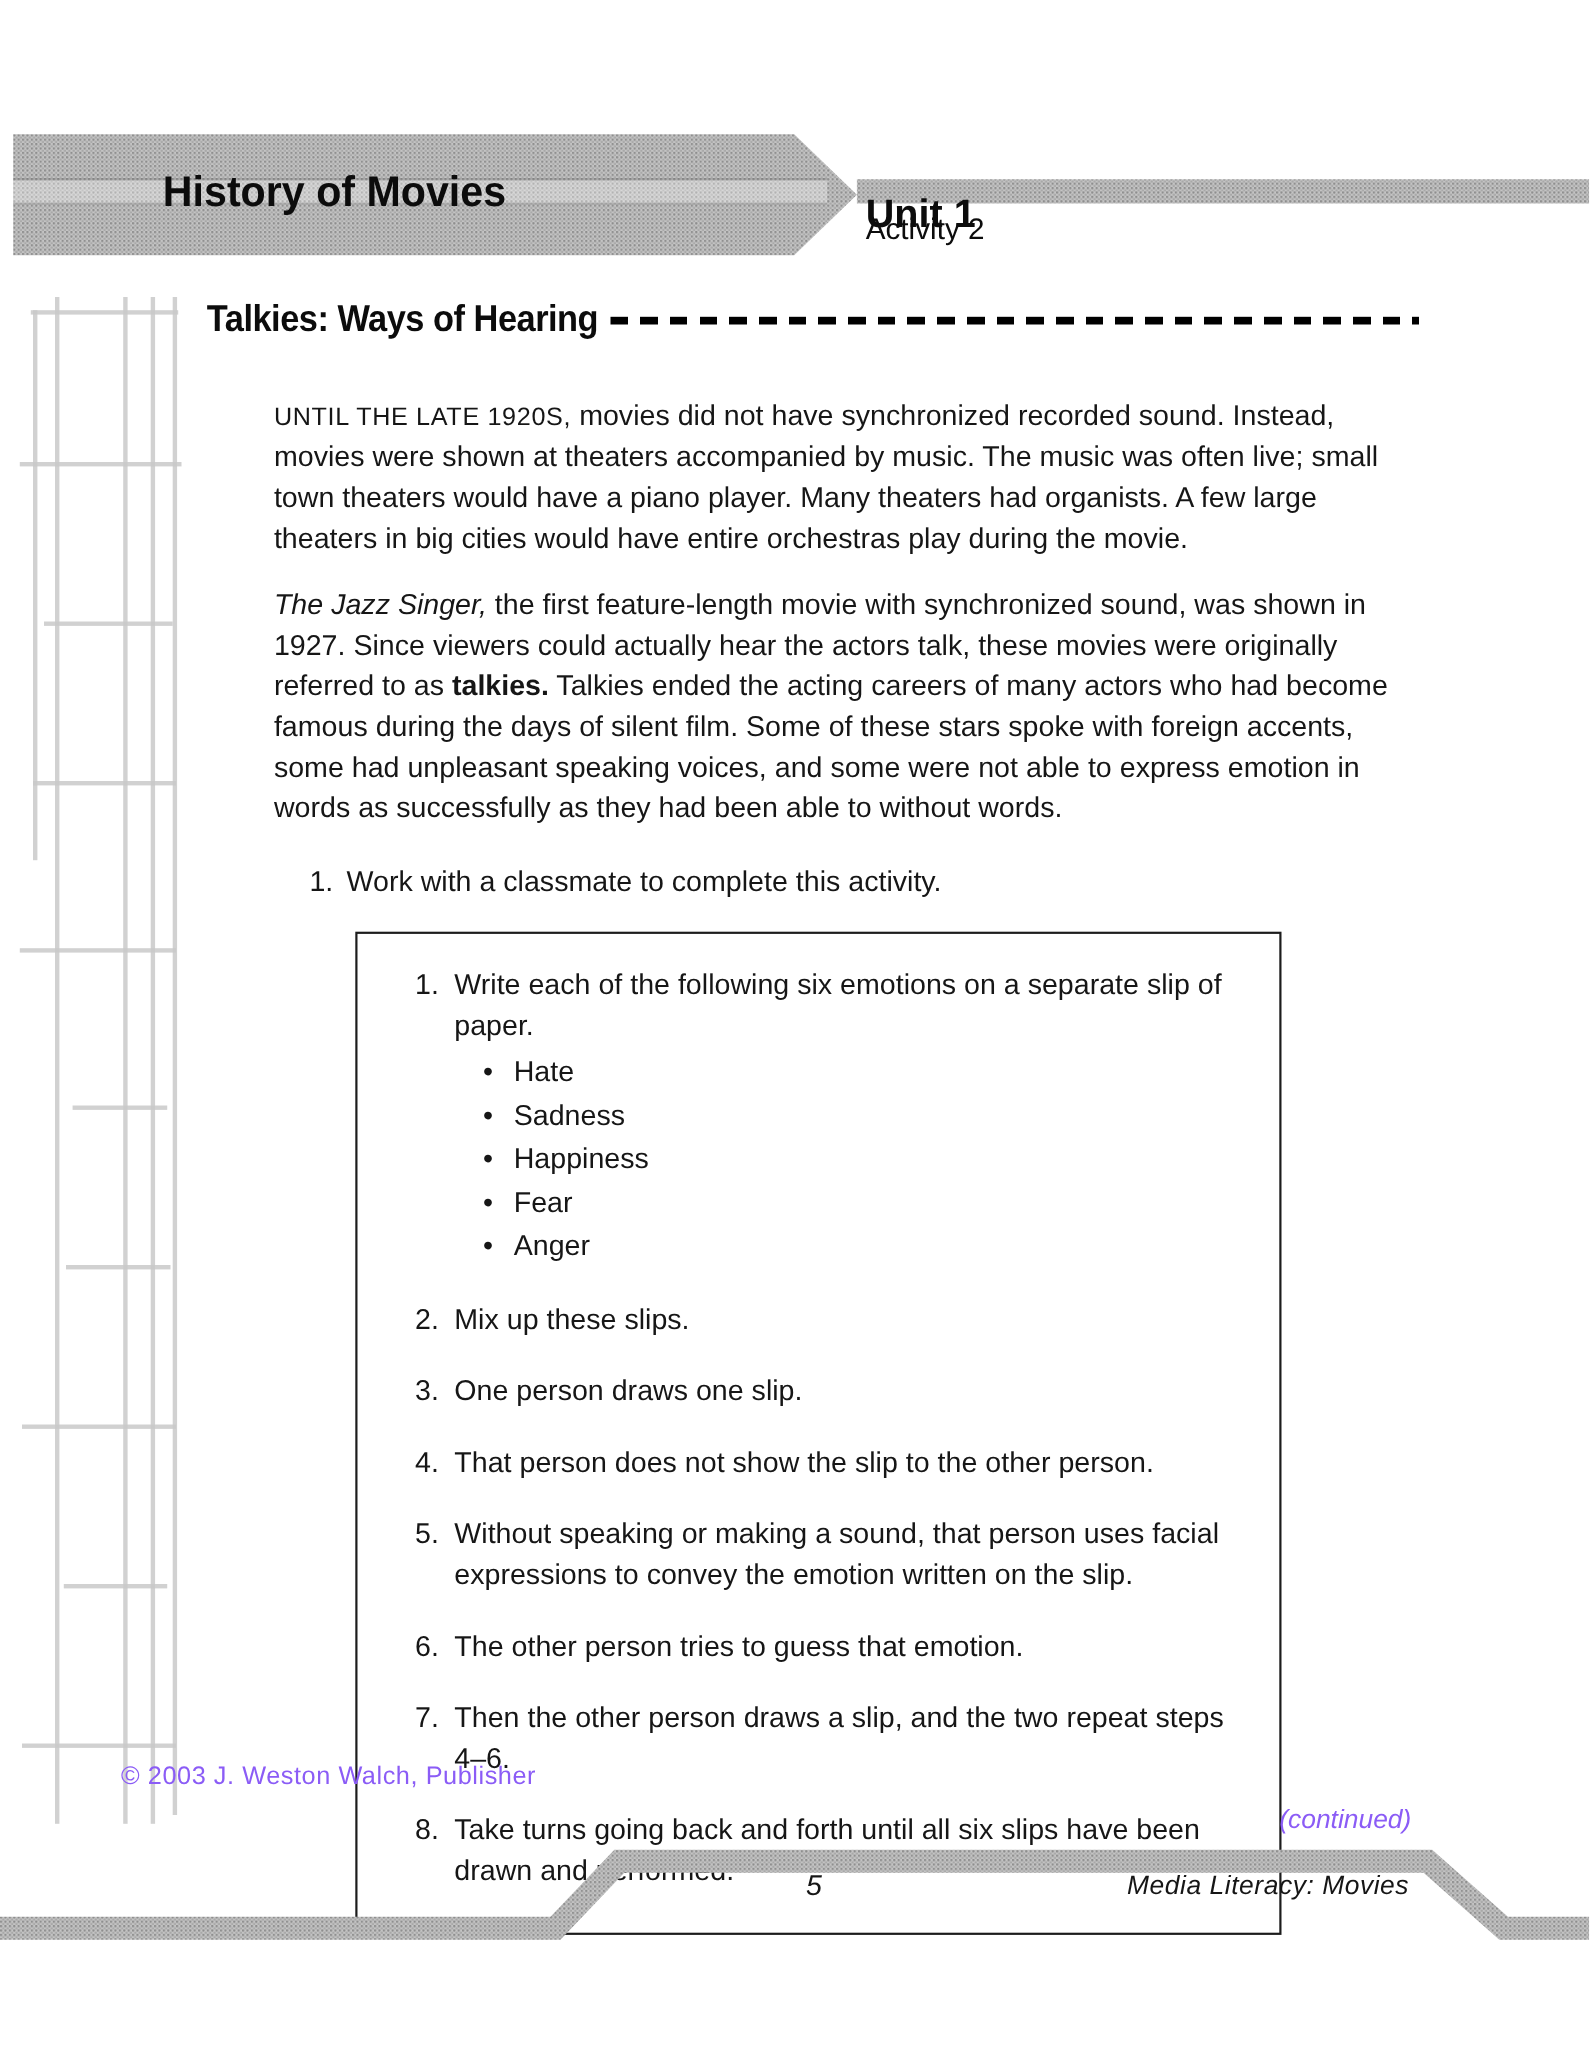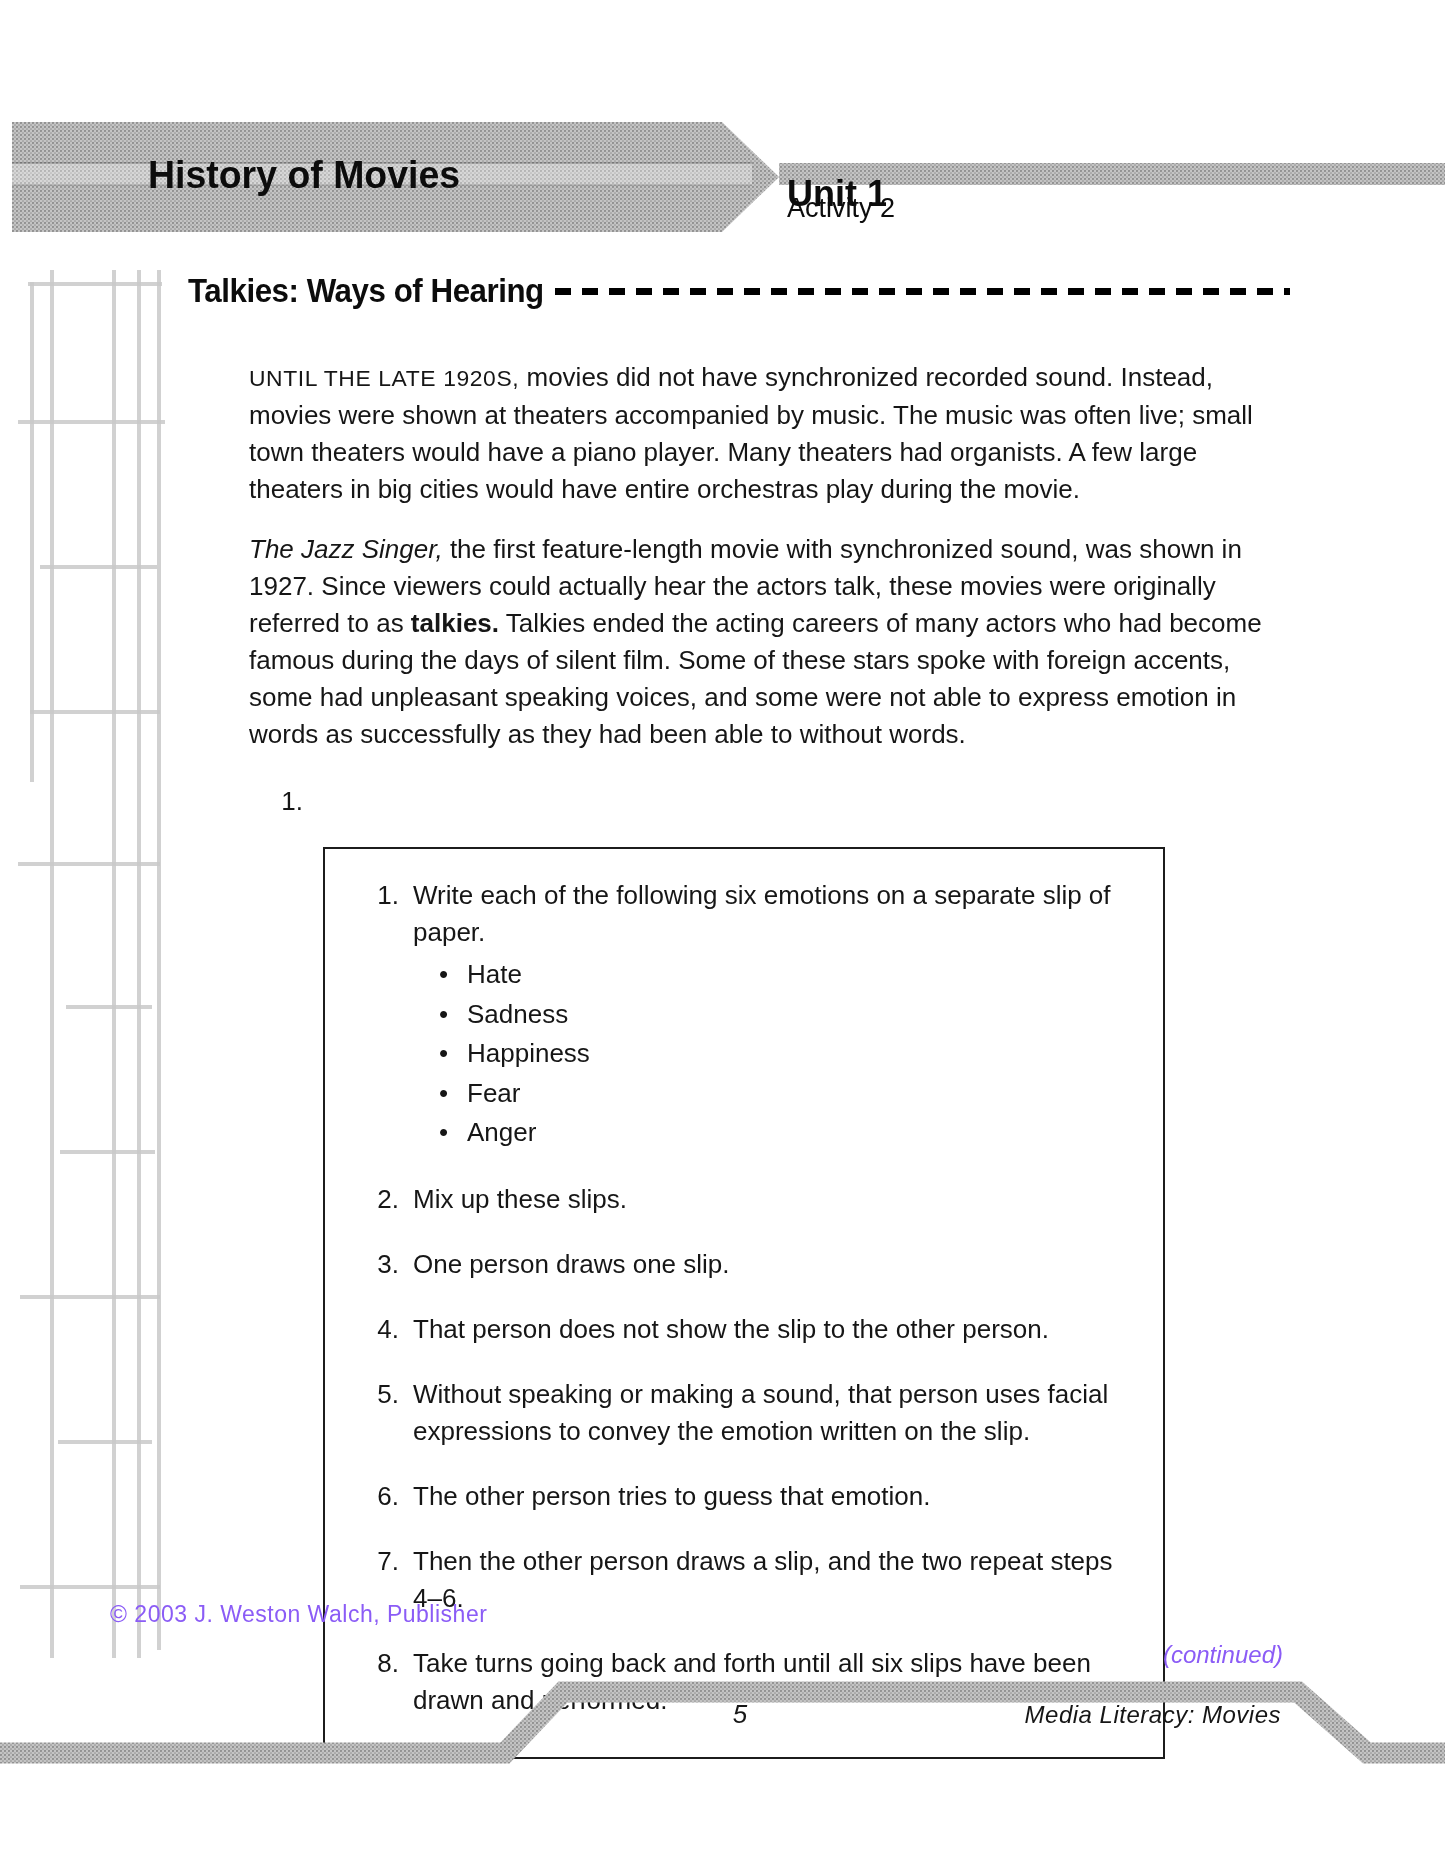--- a/index.html
+++ b/index.html
@@ -103,20 +103,21 @@
     <h1 class="page-title">Talkies: Ways of Hearing</h1>
     <div class="dash-fill"></div>
   </div>
 
   <div class="content">
     <p class="para1"><span class="seg-smallcaps">Until the late 1920s,</span><span class="seg-normal"> movies did not have synchronized recorded sound. Instead, movies were shown at theaters accompanied by music. The music was often live; small town theaters would have a piano player. Many theaters had organists. A few large theaters in big cities would have entire orchestras play during the movie.</span></p>
     <p class="para2"><span class="seg-italic">The Jazz Singer,</span><span class="seg-normal"> the first feature-length movie with synchronized sound, was shown in 1927. Since viewers could actually hear the actors talk, these movies were originally referred to as </span><span class="seg-bold">talkies.</span><span class="seg-normal"> Talkies ended the acting careers of many actors who had become famous during the days of silent film. Some of these stars spoke with foreign accents, some had unpleasant speaking voices, and some were not able to express emotion in words as successfully as they had been able to without words.</span></p>
 
     <div class="instruction">
       <span class="inum">1.</span>
+      <span>Work with a classmate to complete this activity.</span>
     </div>
 
     <div class="activity-box">
       <div class="step first">
         <span class="step-num">1.</span>
         <span class="step-text">Write each of the following six emotions on a separate slip of paper.</span>
       </div>
       <div class="bullets">
         <div class="bullet-item">
             <span class="dot"></span>

